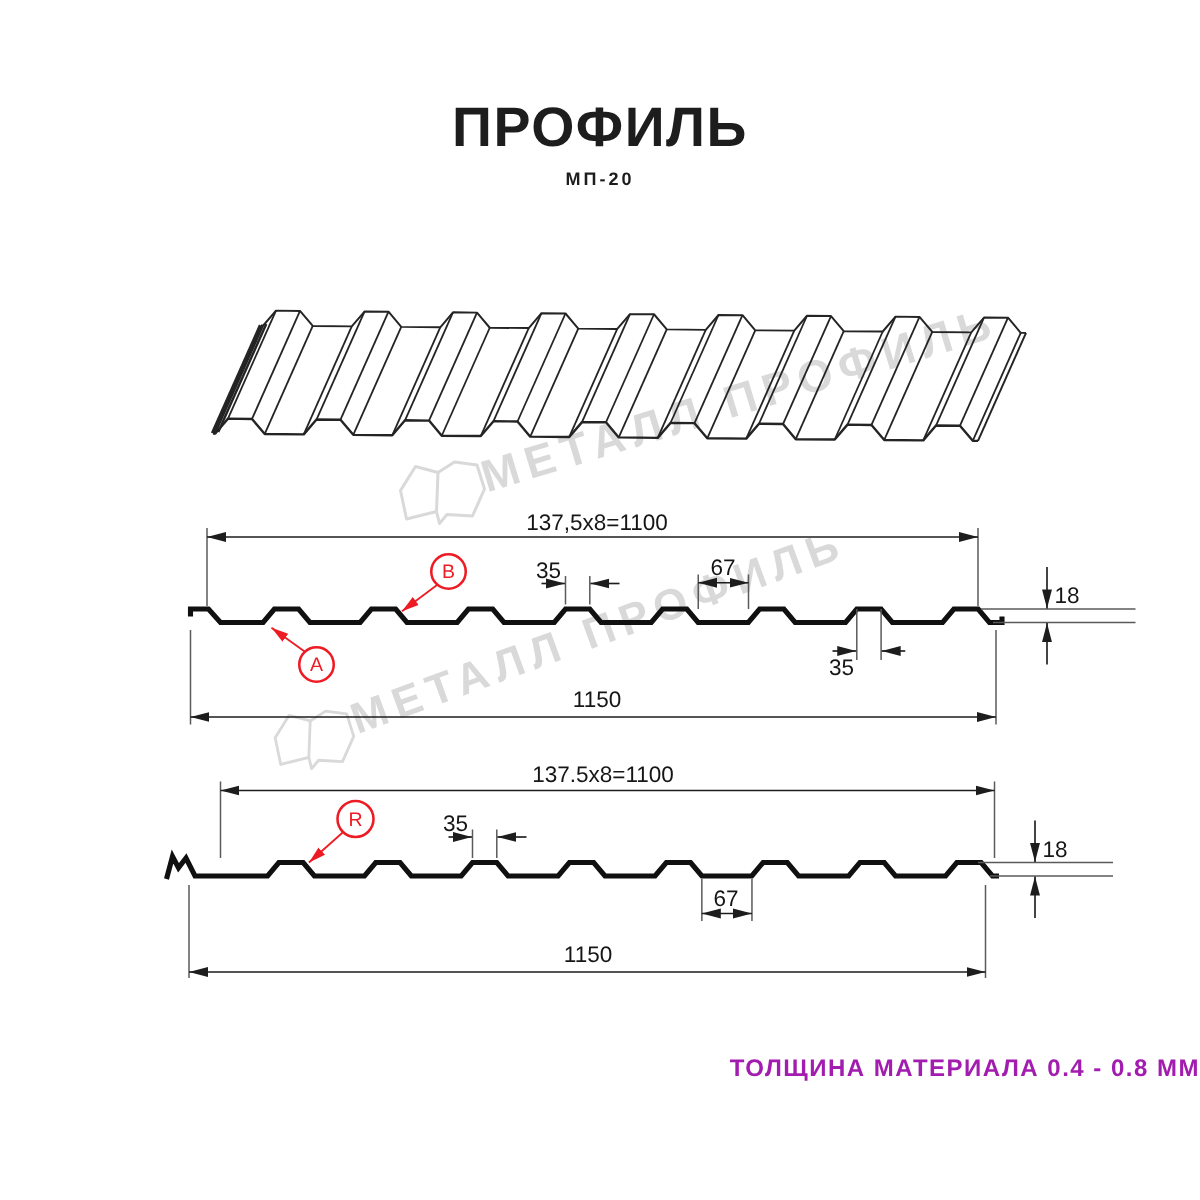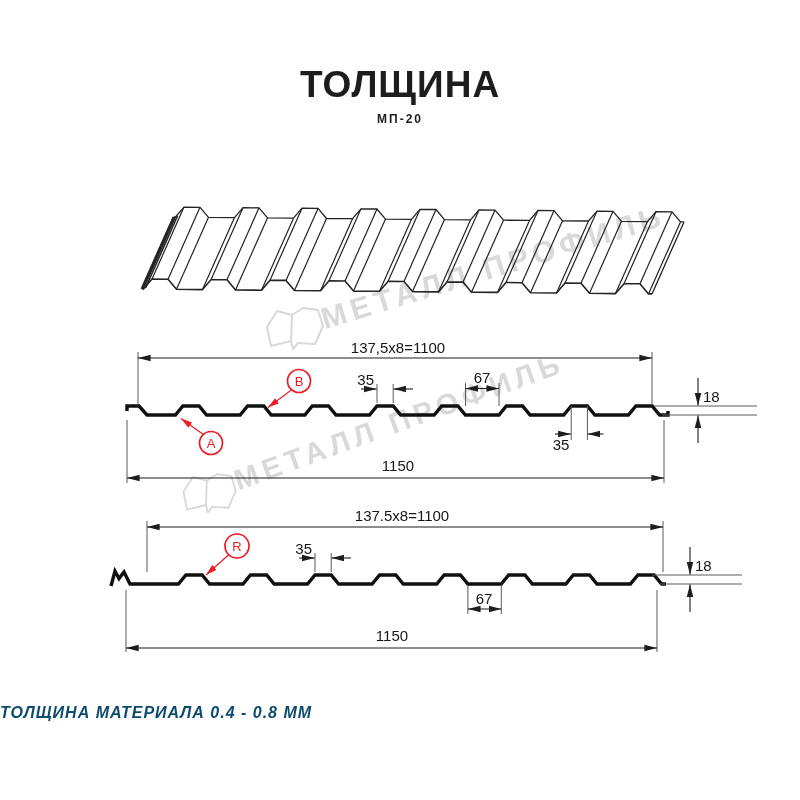--- a/index.html
+++ b/index.html
@@ -3,22 +3,22 @@
 <meta charset="utf-8">
 <style>
   html,body { margin:0; padding:0; background:#fff; }
   .page { position:relative; width:800px; height:800px; background:#fff; overflow:hidden;
           font-family:"Liberation Sans", sans-serif; }
 
   .title { position:absolute; top:64px; left:0; right:0; text-align:center;
            font-size:37px; font-weight:bold; letter-spacing:1px; color:#1d1d1d; }
   .subtitle { position:absolute; top:112px; left:0; right:0; text-align:center;
               font-size:12px; font-weight:bold; letter-spacing:2px; color:#1d1d1d; }
-  .footer { position:absolute; top:704px; left:0; right:0; text-align:left;
-            font-size:16px; font-weight:bold; letter-spacing:1px; color:#0c4a6e;font-style:italic; }
+  .footer { position:absolute; top:704px; left:0; right:0; text-align:right;
+            font-size:16px; font-weight:bold; letter-spacing:1px; color:#a21caf; }
 
   svg.main { position:absolute; left:0; top:0; z-index:2; }
 
   .wm { position:absolute; z-index:1; }
   .wm-text { display:inline-block; white-space:nowrap; font-weight:bold;
              color:#d9d9d9; letter-spacing:5px; transform-origin:0 100%; }
   .wm1 .wm-text { font-size:30px; line-height:34px; transform:rotate(-17deg); }
   .wm2 .wm-text { font-size:29px; line-height:34px; transform:rotate(-20deg); }
   .wm-logo { stroke:#d9d9d9; stroke-width:2; fill:none; stroke-linejoin:round; }
 
@@ -185,16 +185,16 @@
       <text class="dt" x="695" y="571">18</text>
 
       <g>
         <line class="leader" x1="229" y1="554.5" x2="206" y2="575" marker-end="url(#arrR)"></line>
         <circle class="mcirc" cx="237" cy="546" r="12"></circle>
         <text class="mtext" x="237" y="550.5">R</text>
       </g>
     </g>
   </svg>
 
-  <div class="title">ТОЛЩИНА</div>
+  <div class="title">ПРОФИЛЬ</div>
   <div class="subtitle">МП-20</div>
   <div class="footer">ТОЛЩИНА МАТЕРИАЛА 0.4 - 0.8 ММ</div>
 </div>
 
 </body></html>

